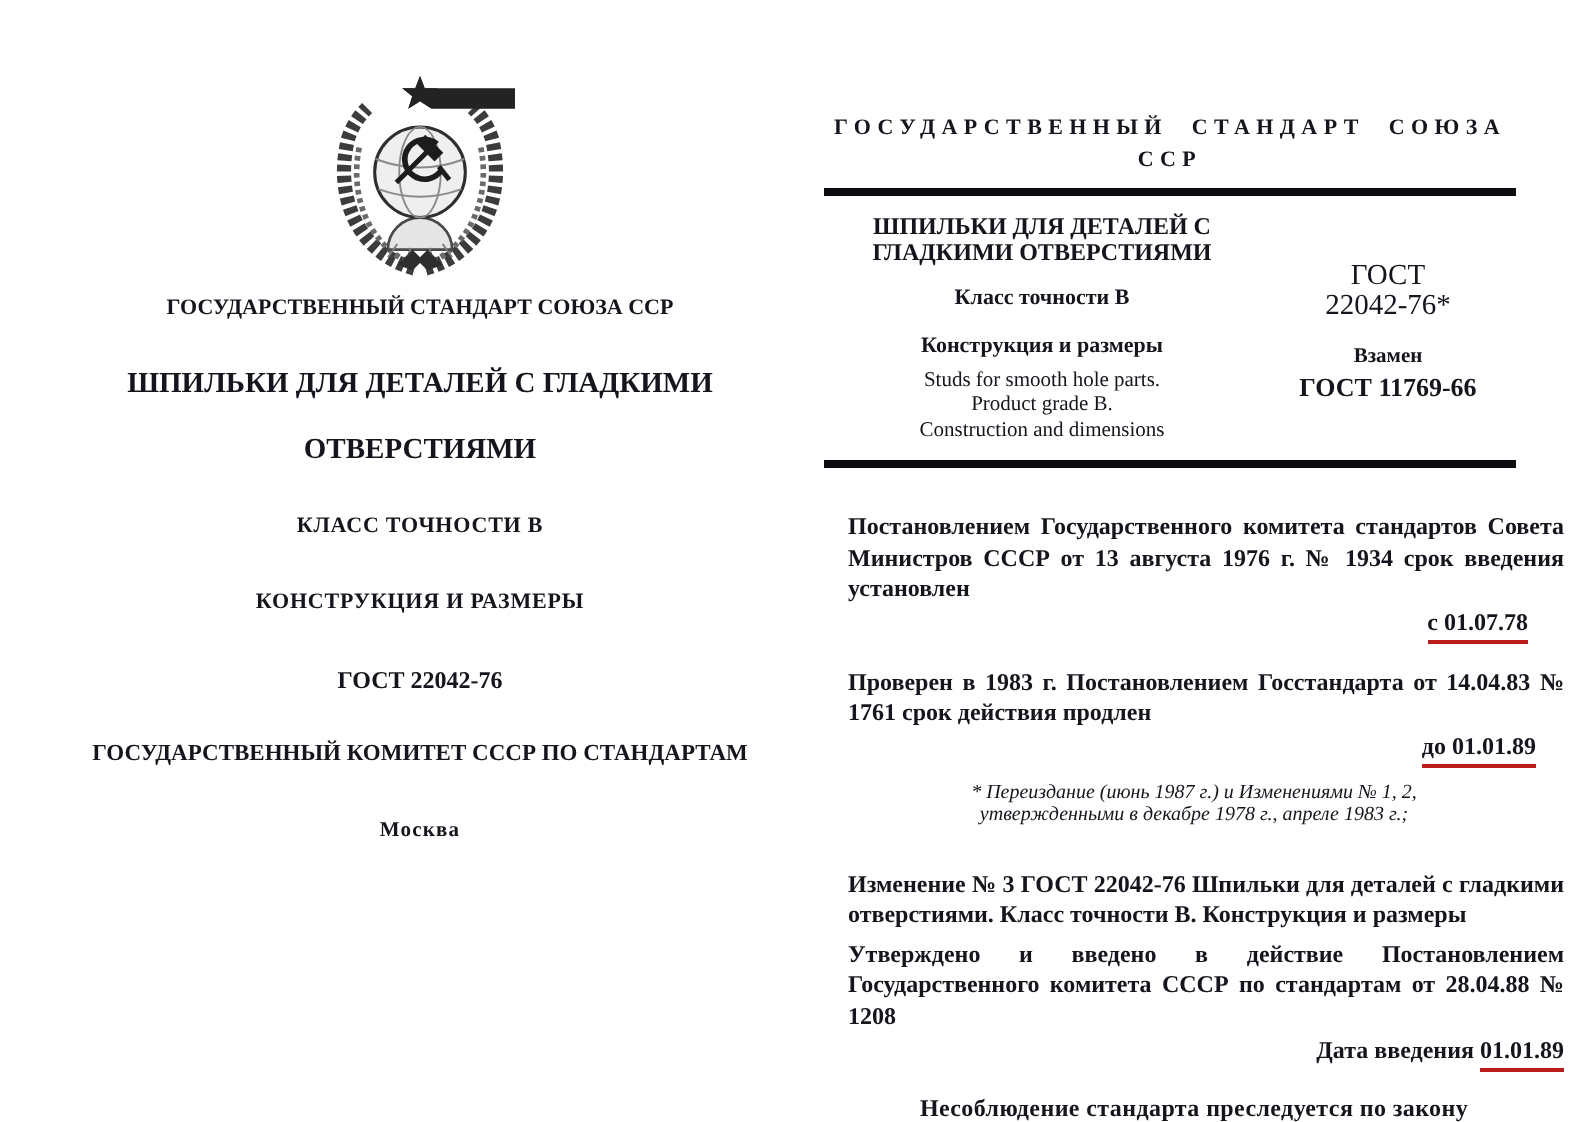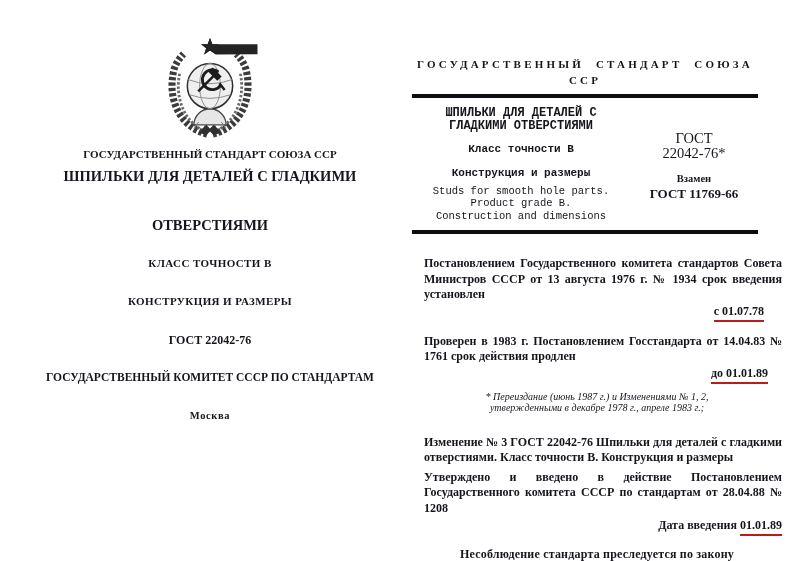--- a/index.html
+++ b/index.html
@@ -5,35 +5,35 @@
   html,body{margin:0;padding:0;background:#ffffff;}
   .page{
     position:relative;width:793px;height:561px;background:#ffffff;overflow:hidden;
     font-family:"Liberation Serif","DejaVu Serif",serif;color:#15151d;
   }
   
   .left-col{position:absolute;left:28px;top:0;width:364px;height:561px;}
   .left-col .line{position:absolute;left:0;width:100%;text-align:center;font-weight:bold;white-space:nowrap;}
   .emblem{position:absolute;left:50%;top:37px;transform:translateX(-50%);}
   .l-header{top:148px;font-size:11px;}
-  .l-title1{top:168px;font-size:14.5px;}
+  .l-title1{top:184px;font-size:14.5px;}
   .l-title2{top:217px;font-size:14.5px;}
   .l-sub1{top:257px;font-size:11px;letter-spacing:.4px;}
   .l-sub2{top:295px;font-size:11px;letter-spacing:.4px;}
   .l-gost{top:333px;font-size:12px;}
   .l-committee{top:371px;font-size:11.5px;}
   .l-city{top:410px;font-size:10.5px;letter-spacing:.6px;}
   
   .right-col{position:absolute;left:412px;top:0;width:370px;}
   .r-header{margin-top:57px;width:346px;text-align:center;font-weight:bold;font-size:11px;
             letter-spacing:3.2px;word-spacing:6px;line-height:1.45;}
   .rule{width:346px;height:4px;background:#0d0d12;}
   .rule-top{margin-top:5px;}
   .title-row{width:346px;display:flex;padding:7px 0 8px 0;}
-  .title-left{width:218px;text-align:center;font-family:Liberation Mono, monospace;}
+  .title-left{width:218px;text-align:center;}
   .title-right{width:128px;text-align:center;}
   .t-ru{font-weight:bold;font-size:12px;line-height:13.5px;margin-top:2px;}
   .t-grade{font-weight:bold;font-size:11px;margin-top:9px;}
   .t-sub{font-weight:bold;font-size:11px;margin-top:12px;}
   .t-en{font-size:10.5px;line-height:12.5px;margin-top:6px;font-weight:normal;}
   .g-num{font-weight:normal;font-size:14.5px;line-height:15.5px;margin-top:26px;}
   .g-vzamen{font-weight:bold;font-size:10.5px;margin-top:11px;}
   .g-replaced{font-weight:bold;font-size:13px;margin-top:2px;}
   .para{font-weight:bold;font-size:12px;line-height:15.5px;text-align:justify;margin-left:12px;}
   .p1{margin-top:22px;}

